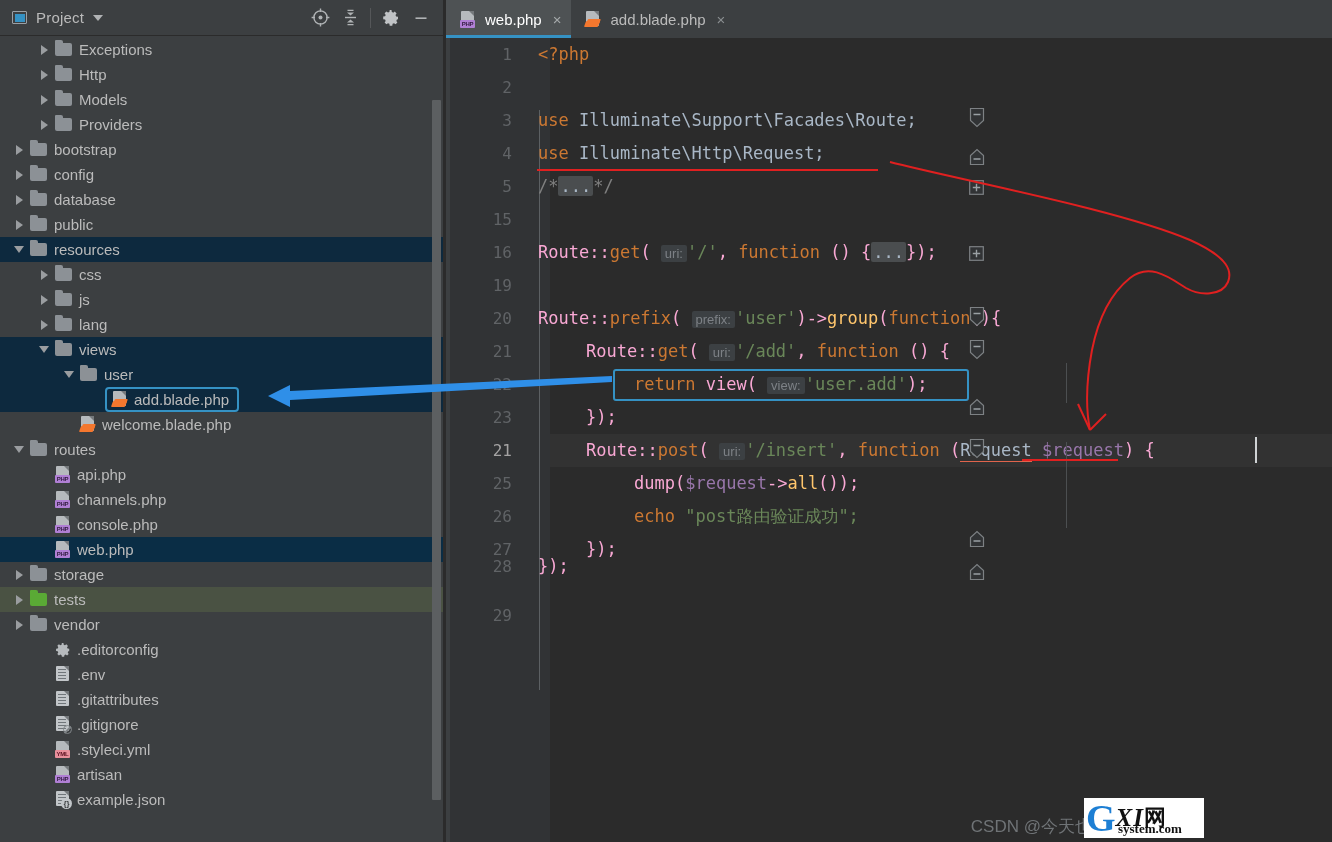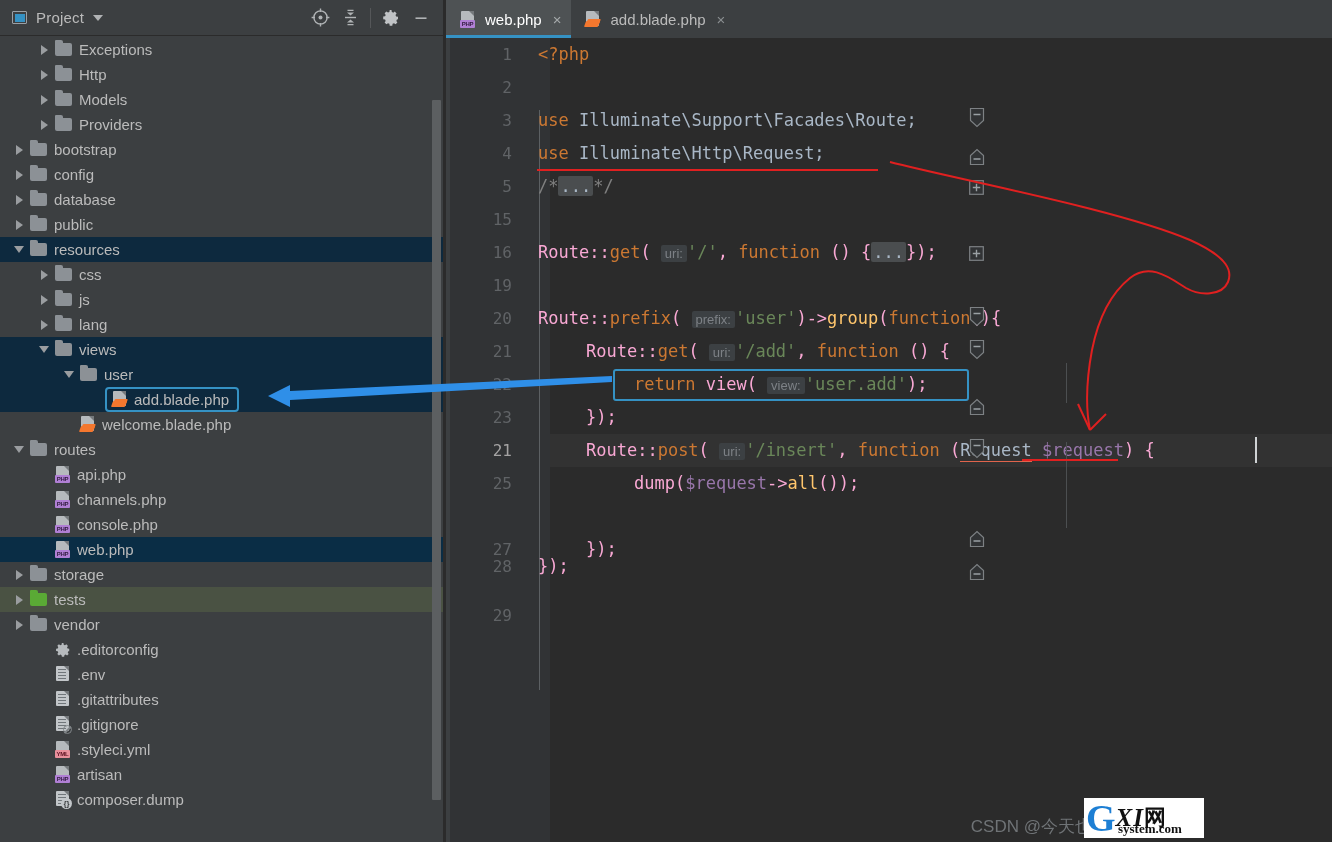--- a/index.html
+++ b/index.html
@@ -546,21 +546,21 @@
           <span class="row-label">artisan</span>
         </div>
         <div class="row file">
           <span style="width: 33px; flex: 0 0 auto;"></span>
           <span class="arrow-slot"></span>
           <span class="ficon txt json">
             <span class="page"></span>
             <span class="lines"></span>
             <span class="badge">{}</span>
           </span>
-          <span class="row-label">composer.dump</span>
+          <span class="row-label">example.json</span>
         </div>
       </div>
     <div id="tree-scroll"></div>
     <div id="panel-resizer"></div>
   </div>
 
   <div id="editor">
 
     <div id="tabs">
         <div class="tab active">
@@ -651,20 +651,24 @@
           <span class="hl"></span>
           <span class="num">21</span>
           <span class="txt" style="left:140px"><span class="def">Route::</span><span class="kw">post</span><span class="def">( </span><span class="param">uri:</span><span class="str">'/insert'</span><span class="def">, </span><span class="kw">function</span><span class="def"> (</span><span class="cls err-underline">Request</span><span class="def"> </span><span class="var">$request</span><span class="def">) {</span></span>
         </div>
 
         <div class="ln" style="top:429px">
           <span class="num">25</span>
           <span class="txt" style="left:188px"><span class="def">dump</span><span class="def">(</span><span class="var">$request</span><span class="def">-&gt;</span><span class="fn">all</span><span class="def">());</span></span>
         </div>
 
+        <div class="ln" style="top:462px">
+          <span class="num">26</span>
+          <span class="txt" style="left:188px"><span class="kw">echo</span><span class="def"> </span><span class="str">"post路由验证成功";</span></span>
+        </div>
 
         <div class="ln" style="top:495px">
           <span class="num">27</span>
           <span class="txt" style="left:140px"><span class="def">});</span></span>
         </div>
 
         <div class="ln" style="top:512px">
           <span class="num">28</span>
           <span class="txt"><span class="def">});</span></span>
         </div>

